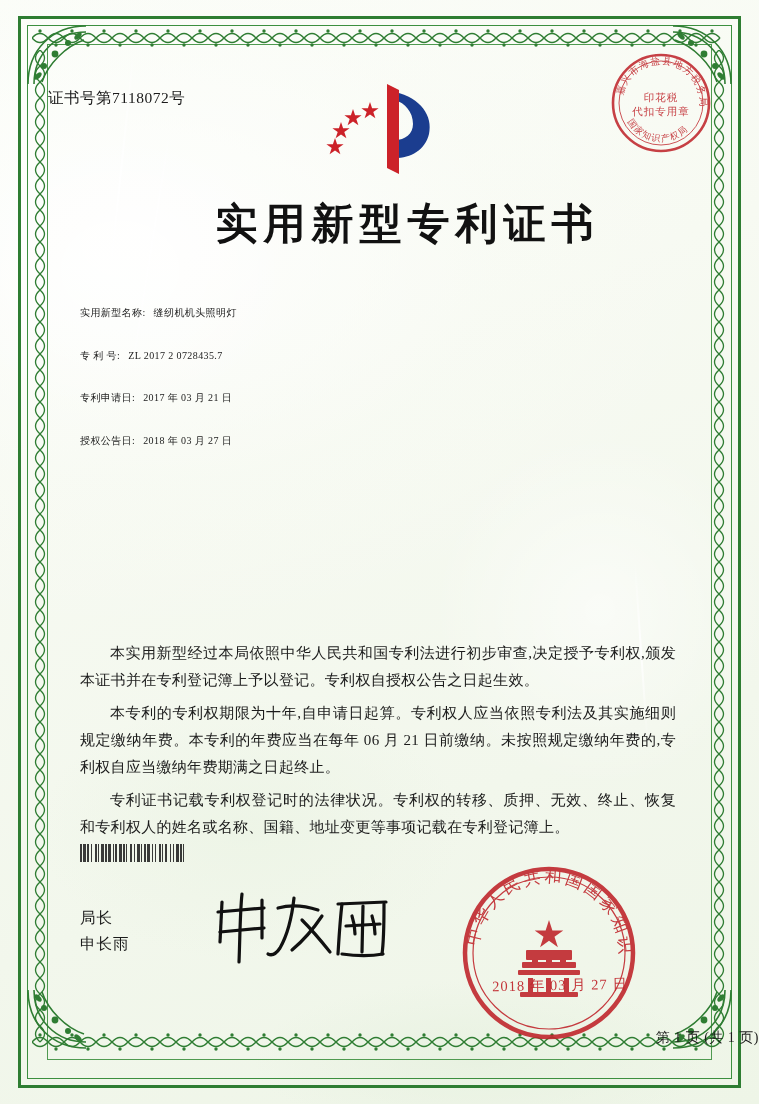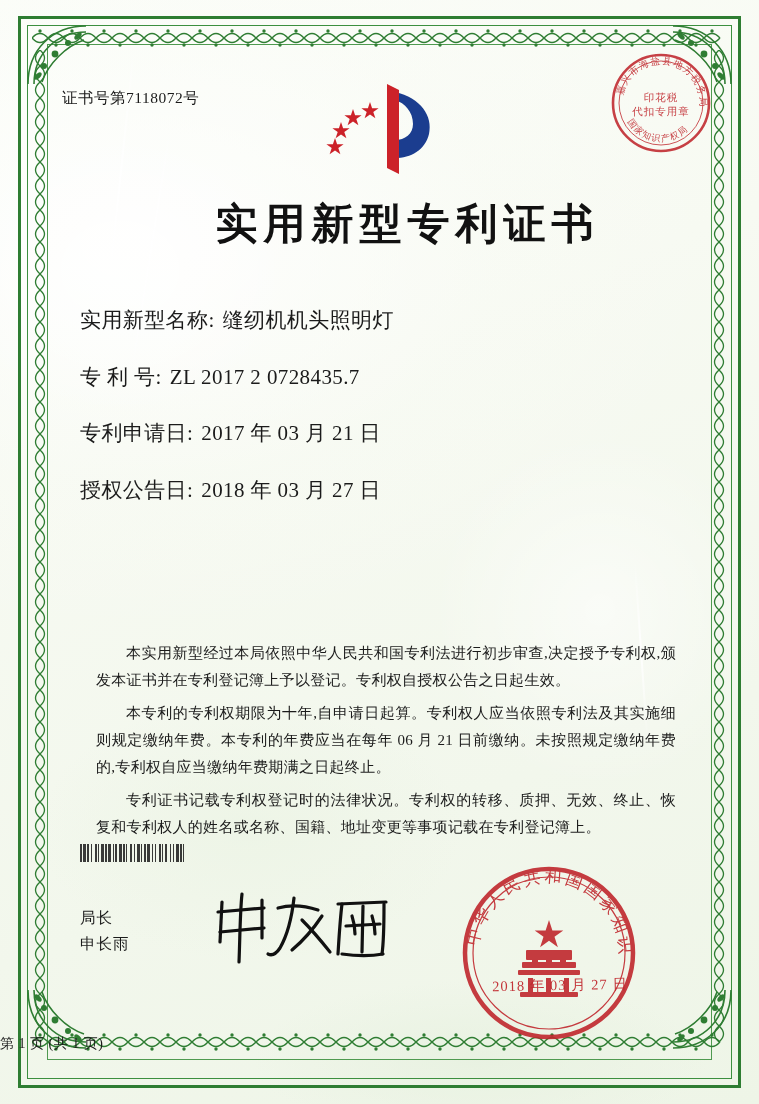--- a/index.html
+++ b/index.html
@@ -81,21 +81,21 @@
     overflow: hidden;
   }
   .c-tl { left: 22px; top: 20px; }
   .c-tr { left: 667px; top: 20px; transform: scaleX(-1); }
   .c-bl { left: 22px; top: 984px; transform: scaleY(-1); }
   .c-br { left: 667px; top: 984px; transform: scale(-1,-1); }
 
   
   .cert-no {
     position: absolute;
-    left: 62px; top: 88px;
+    left: 48px; top: 88px;
     font-size: 15.5px;
     color: #1a1a1a;
     letter-spacing: 0.5px;
     white-space: nowrap;
   }
   .logo {
     position: absolute;
     left: 325px; top: 78px;
     width: 120px; height: 105px;
   }
@@ -138,21 +138,21 @@
   
   .fields {
     position: absolute;
     left: 80px; top: 306px;
     width: 600px;
   }
   .field-row {
     display: flex;
     align-items: baseline;
     margin-bottom: 28.5px;
-    font-size: 21px;
+    font-size: 10px;
     color: #1b1b1b;
     letter-spacing: 0.4px;
     white-space: nowrap;
   }
   .field-label {
     flex: 0 0 auto;
   }
   .field-value {
     margin-left: 8px;
     flex: 0 0 auto;
@@ -163,21 +163,21 @@
     position: absolute;
     left: 80px; top: 640px;
     width: 596px;
     font-size: 15px;
     line-height: 27px;
     color: #1b1b1b;
     text-align: justify;
     letter-spacing: 0.3px;
   }
   .body-text p {
-    margin: 0 0 6px 16px;
+    margin: 0 0 6px 0;
     text-indent: 2em;
   }
 
   
   .barcode {
     position: absolute;
     left: 80px; top: 844px;
     width: 218px; height: 18px;
     display: flex;
     align-items: stretch;
@@ -204,25 +204,24 @@
     position: absolute;
     left: 206px; top: 890px;
     width: 190px; height: 80px;
   }
 
   
   .footer {
     position: absolute;
     left: 0; top: 1029px;
     width: 759px;
-    text-align: left;
+    text-align: right;
     font-size: 14px;
     color: #1b1b1b;
     letter-spacing: 0.5px;
-    margin-top: 6px;
   }
 </style>
 </head>
 <body>
 
 <div class="page">
 
   <div class="blotch b1"></div>
   <div class="blotch b2"></div>
   <div class="blotch b3"></div>

